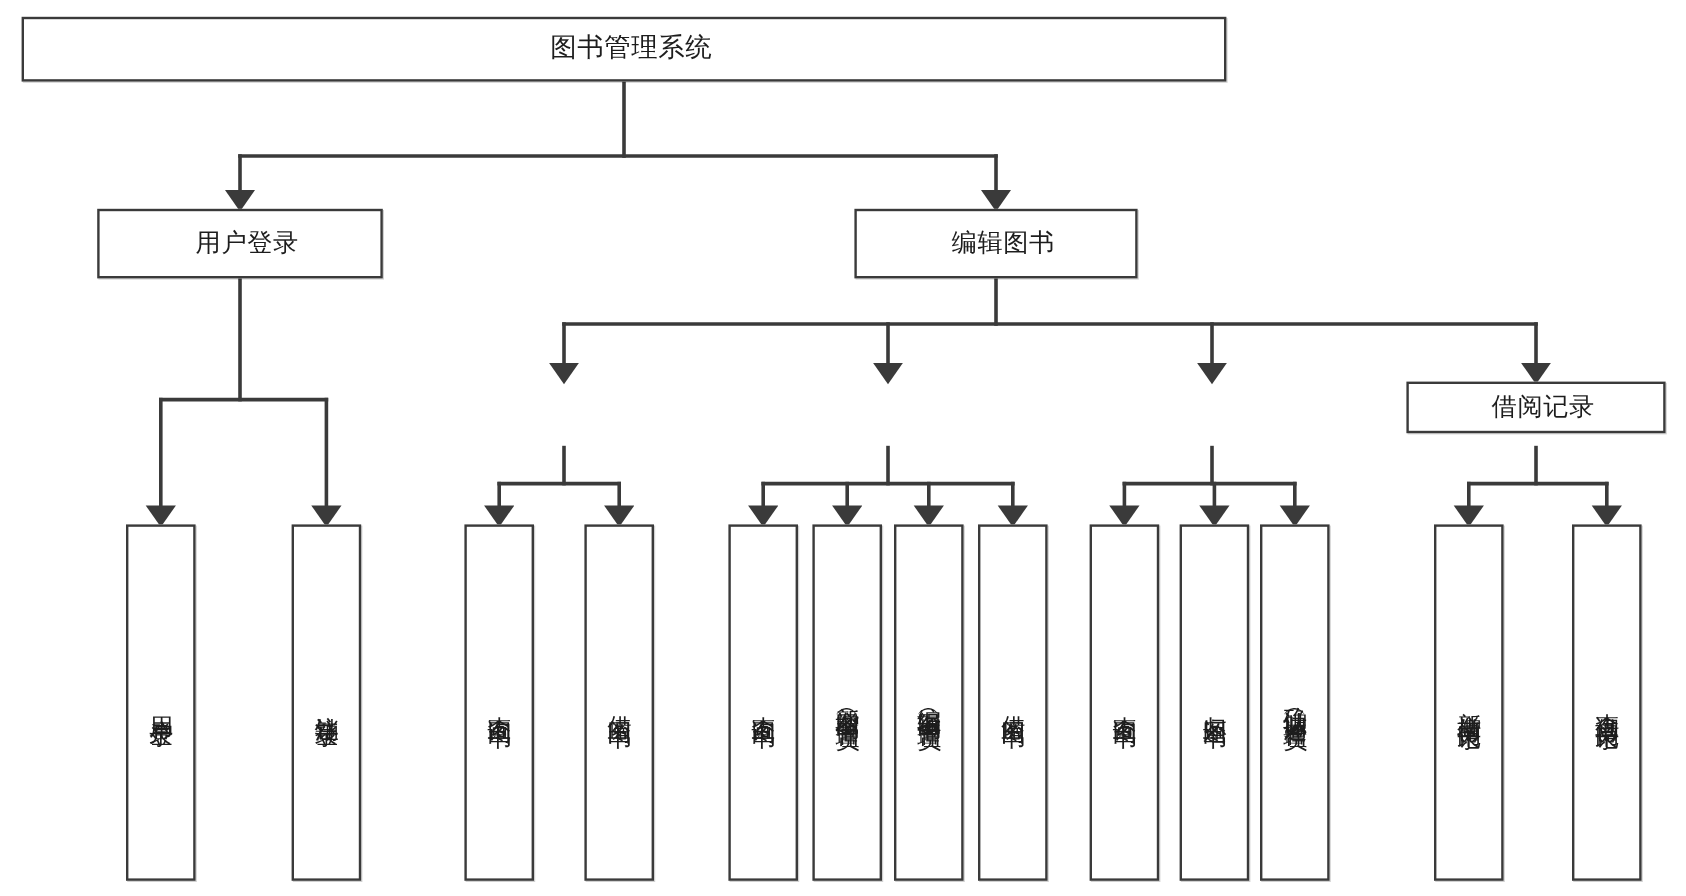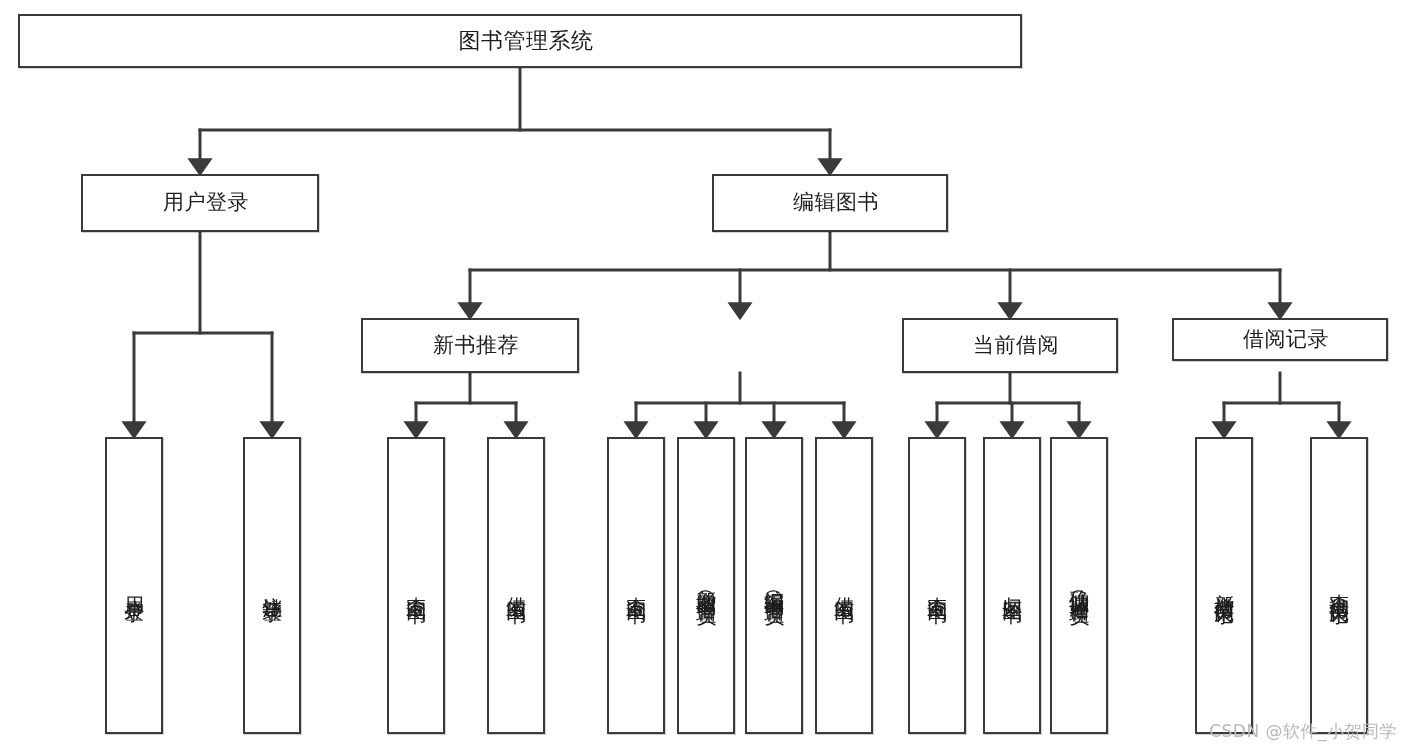--- a/index.html
+++ b/index.html
@@ -135,26 +135,20 @@
     <span class="node-label">图书管理系统</span>
   </div>
 
   <div class="node horiz" style="left:81px; top:174px; width:238px; height:58px;">
     <span class="node-label">用户登录</span>
   </div>
   <div class="node horiz" style="left:712px; top:174px; width:236px; height:58px;">
     <span class="node-label">编辑图书</span>
   </div>
 
-  <div class="node horiz" style="left:361px; top:318px; width:218px; height:55px;">
-    <span class="node-label">新书推荐</span>
-  </div>
-  <div class="node horiz" style="left:902px; top:318px; width:216px; height:55px;">
-    <span class="node-label">当前借阅</span>
-  </div>
   <div class="node horiz" style="left:1172px; top:318px; width:216px; height:43px;">
     <span class="node-label">借阅记录</span>
   </div>
 
   <div class="node vert" style="left:105px; top:437px; width:58px; height:297px;">
     <span class="node-label">用户登录</span>
   </div>
   <div class="node vert" style="left:243px; top:437px; width:58px; height:297px;">
     <span class="node-label">注销登录</span>
   </div>
@@ -189,15 +183,14 @@
     <span class="node-label">确认归还（管理员）</span>
   </div>
 
   <div class="node vert" style="left:1195px; top:437px; width:58px; height:297px;">
     <span class="node-label">新增借阅记录</span>
   </div>
   <div class="node vert" style="left:1310px; top:437px; width:58px; height:297px;">
     <span class="node-label">查询借阅记录</span>
   </div>
 
-  <div id="watermark">CSDN @软件_小贺同学</div>
 
 </div>
 
 </body></html>

